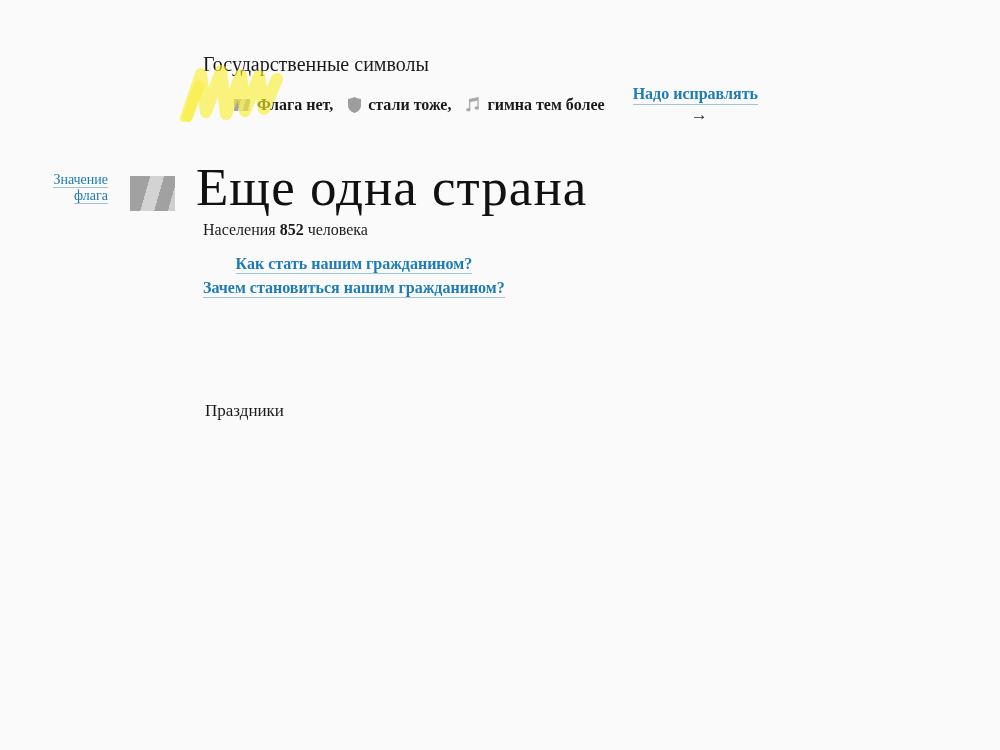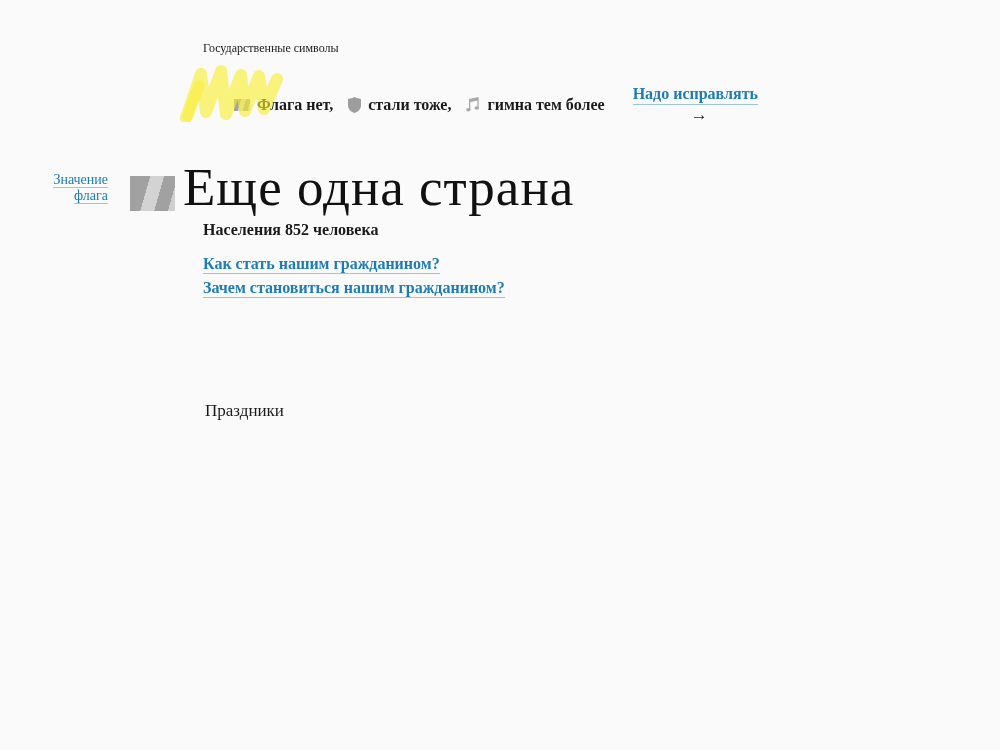--- a/index.html
+++ b/index.html
@@ -12,21 +12,21 @@
   }
   .abs { position:absolute; }
 
   a.link {
     color:#1d7cb5; text-decoration:none;
     border-bottom:1px solid rgba(29,124,181,0.42);
     padding-bottom:0px;
   }
 
   
-  #symbols-heading { left:203px; top:38px; font-size:12px; line-height:20px; font-weight:400; }
+  #symbols-heading { left:203px; top:54px; font-size:20px; line-height:20px; font-weight:400; }
 
   #symbols-line {
     left:202px; top:84px; display:flex; align-items:center;
     font-size:16px; font-weight:bold; white-space:nowrap; line-height:20px;padding-left:32px;
   }
   .sym-group { display:flex; align-items:center; margin-right:15px; }
   .sym-group .ico { display:inline-flex; margin-right:7px; }
   #fix-group { display:flex; align-items:center; margin-left:13px;flex-direction:column; }
   #fix-arrow { margin-left:8px; color:#2b2b2b; font-weight:400; font-size:17px; }
 
@@ -43,25 +43,25 @@
     font-size:14px; line-height:16px;
   }
 
   #country-flag {
     left:130px; top:176px; width:45px; height:35px;
     background:linear-gradient(106deg,#a1a1a1 0 37%,#d3d3d3 37% 62%,#a1a1a1 62% 87%,#cfcfcf 87% 100%);
   }
 
   
   #country-title {
-    left:183px; top:160px; font-size:53px; line-height:1.05;
+    left:196px; top:160px; font-size:53px; line-height:1.05;
     letter-spacing:1px; color:#111; font-weight:400;
   }
-  #population { left:203px; top:220px; font-size:16px; line-height:20px;font-weight:bold; }
-  #citizen-links { left:203px; top:255px; }
+  #population { left:203px; top:220px; font-size:16px; line-height:20px; }
+  #citizen-links { left:203px; top:255px;text-align:center; }
   #citizen-links a { display:inline-block; font-weight:bold; font-size:16px; }
   #citizen-links .row { height:24px; }
 
   #holidays { left:205px; top:401px; }
   #holidays-heading { font-size:17px; font-weight:400; margin:0 0 10px 0; line-height:20px; }
   #holidays-text { font-size:16px; line-height:19px; max-width:380px; margin:0; }
 
   svg { display:block; }
 </style>
 </head>

